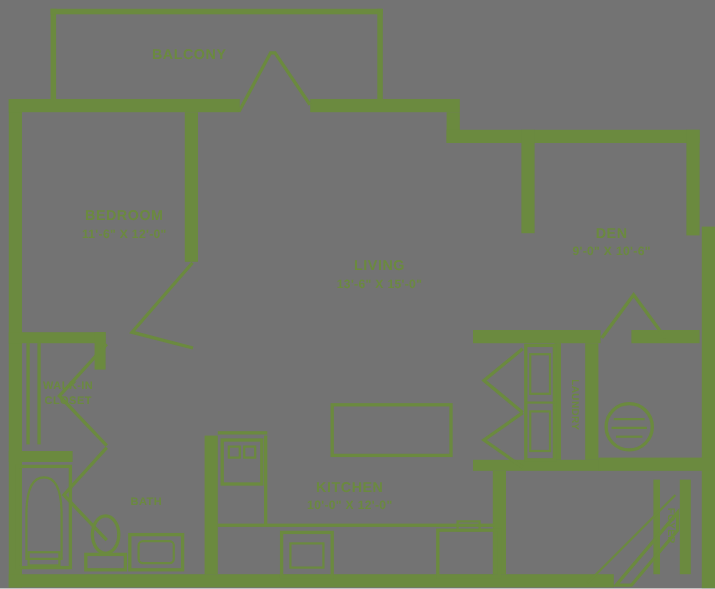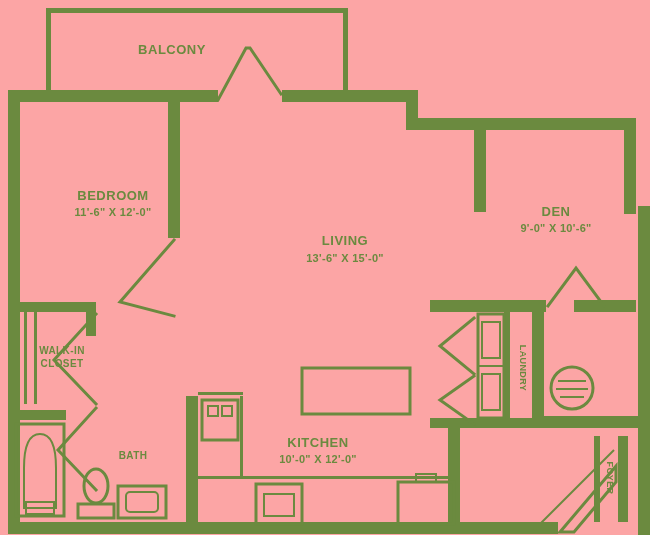--- a/index.html
+++ b/index.html
@@ -5,21 +5,21 @@
   html, body {
     margin: 0;
     padding: 0;
     background: #ffffff;
     font-family: "Liberation Sans", sans-serif;
   }
   .plan-wrap {
     position: relative;
     width: 650px;
     height: 535px;
-    background: #fca5a5;
+    background: #737373;
     overflow: hidden;
   }
   svg { display: block; }
   .wall { fill: #6b8a3f; }
   .thin { fill: #6b8a3f; }
   .sym {
     stroke: #6b8a3f;
     fill: none;
     stroke-width: 3;
     stroke-linejoin: miter;

